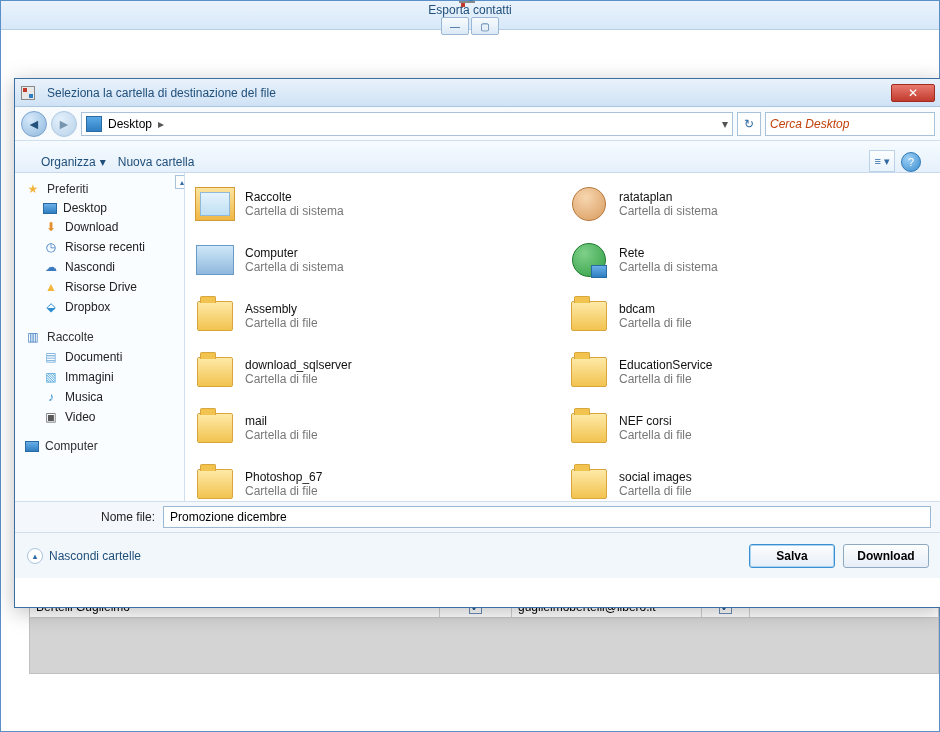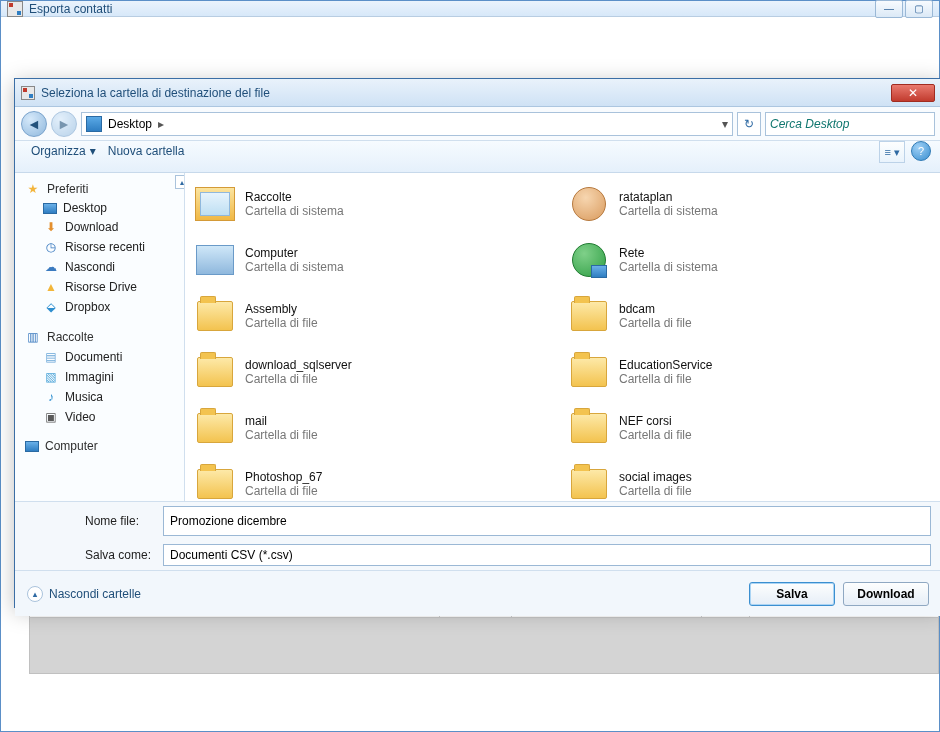--- a/index.html
+++ b/index.html
@@ -1,20 +1,20 @@
 <!DOCTYPE html>
 <html><head>
 <meta charset="utf-8">
 <style>
 * { box-sizing: border-box; margin: 0; padding: 0; font-family: "Segoe UI", Tahoma, sans-serif; }
 body { background: #fff; width: 940px; height: 732px; overflow: hidden; position: relative; }
 
 
 .parent-window { position: absolute; top: 0; left: 0; right: 0; bottom: 0; border: 1px solid #5b8fc7; background: #fff; }
-.parent-titlebar { height: 16px; background: linear-gradient(#eaf3fc, #d7e8f9); display: flex; align-items: center; padding: 0 6px; border-bottom: 1px solid #b8cde2; }
+.parent-titlebar { height: 29px; background: linear-gradient(#eaf3fc, #d7e8f9); display: flex; align-items: center; padding: 0 6px; border-bottom: 1px solid #b8cde2; flex-direction: column; }
 .parent-titlebar .app-icon { width: 16px; height: 16px; margin-right: 6px; }
 .parent-titlebar .title { font-size: 12px; color: #1f4e79; flex: 1; }
 .win-btns { display: flex; gap: 2px; }
 .win-btn { width: 28px; height: 18px; background: linear-gradient(#f8fbfe,#dbe9f6); border: 1px solid #9ab8d6; border-radius: 2px; display:flex; align-items:center; justify-content:center; font-size:10px; color:#2b5f95; }
 .parent-toolbar { height: 28px; background: linear-gradient(#fdfefe,#eef5fc); border-bottom: 1px solid #cad9ea; display:flex; align-items:center; padding: 0 6px; font-size:12px; gap: 6px; }
 .tb-icon { width:16px; height:16px; }
 .row-count { margin-left: 20px; color:#333; }
 .grid-area { position:absolute; top: 595px; left: 28px; right: 0; }
 .grid-row { display:flex; align-items:center; height: 22px; border: 1px solid #c7c7c7; background:#fff; font-size:12px; }
 .grid-cell { border-right: 1px solid #d0d0d0; padding: 0 6px; height:100%; display:flex; align-items:center; }
@@ -30,22 +30,22 @@
 .dlg-titlebar { height: 28px; background: linear-gradient(#e9f2fb,#cfe2f5); border-bottom: 1px solid #acc6e0; display:flex; align-items:center; padding: 0 6px; }
 .dlg-titlebar .title { font-size:12px; color:#1f4e79; flex:1; }
 .close-btn { width: 44px; height: 18px; background: linear-gradient(#e97a6f,#c13b2e); border:1px solid #a02c21; border-radius:2px; color:#fff; display:flex; align-items:center; justify-content:center; font-size:12px; }
 .nav-row { height: 34px; display:flex; align-items:center; padding: 3px 6px; gap:4px; background:#f8fbfe; border-bottom:1px solid #d0dfee; }
 .nav-btn { width:26px; height:26px; border-radius:50%; background: radial-gradient(circle at 35% 30%, #d6e9fa,#8fb8dd); border:1px solid #7aa3cc; display:flex; align-items:center; justify-content:center; color:#23527c; font-size:14px; }
 .breadcrumb { flex:1; height:24px; border:1px solid #a9c2db; background:#fff; display:flex; align-items:center; padding: 0 4px; font-size:12px; gap:6px; }
 .bc-icon { width:16px; height:16px; background:linear-gradient(#5aa9e6,#2f7ec2); border:1px solid #2a6aa3; }
 .bc-arrow { color:#555; }
 .bc-drop { margin-left:auto; color:#555; }
 .refresh-btn { width:24px; height:24px; border:1px solid #a9c2db; background:#fff; display:flex;align-items:center;justify-content:center; color:#2f6aa3; font-size:12px; }
-.search-box { width:170px; height:24px; border:1px solid #a9c2db; background:#fff; display:flex; align-items:center; padding:0 4px; font-size:12px; color:#0f766e; font-style:italic; gap:4px; }
-.cmd-row { height: 32px; background: linear-gradient(#f6fbff,#e5f0fb); border-bottom:1px solid #c7d9eb; display:flex; align-items:flex-start; padding:0 10px; font-size:12px; color:#1f4e79; }
+.search-box { width:170px; height:24px; border:1px solid #a9c2db; background:#fff; display:flex; align-items:center; padding:0 4px; font-size:12px; color:#c2410c; font-style:italic; gap:4px; }
+.cmd-row { height: 32px; background: linear-gradient(#f6fbff,#e5f0fb); border-bottom:1px solid #c7d9eb; display:flex; align-items:flex-end; padding:0 20px; font-size:12px; color:#1f4e79; }
 .cmd-item { display:flex; align-items:center; gap:4px; padding:3px 6px; }
 .spacer { flex:1; }
 .view-btn { width:26px; height:22px; border:1px solid #bcd2e8; background:linear-gradient(#fdfefe,#e9f3fc); display:flex;align-items:center;justify-content:center; color:#2f6aa3; font-size:11px; }
 .help-btn { width:20px; height:20px; border-radius:50%; background:radial-gradient(circle at 35% 30%,#9ed0f6,#3b8fd0); border:1px solid #2f7ab5; color:#fff; font-size:11px; display:flex;align-items:center;justify-content:center; margin-left:6px; }
 
 .dlg-body { display:flex; height: 328px; }
 .sidebar { width: 170px; border-right:1px solid #d0dfee; overflow:hidden; padding: 6px 0; font-size:12px; background:#fafdff; position:relative; }
 .sidebar .resize { position:absolute; right:-1px; top:0; bottom:0; width:6px; display:flex; flex-direction:column; align-items:center; }
 .sidebar .resize .expand { width:14px; height:14px; background:#fff; border:1px solid #aac3dc; color:#2f6aa3; font-size:8px; display:flex;align-items:center;justify-content:center; margin-top:2px; }
 .tree-group { margin-bottom: 10px; }
@@ -73,22 +73,22 @@
 .file-text .fname { color:#111; }
 .file-text .ftype { color:#777; }
 .lib-ico { width:40px; height:34px; background:linear-gradient(#fbe49f,#f0b845); border:1px solid #d49a37; position:relative; }
 .lib-ico::after { content:""; position:absolute; inset:4px; background:linear-gradient(#e6f3fc,#bedff3); border:1px solid #8fb8dd; }
 .user-ico { width:34px;height:34px; border-radius:50%; background:radial-gradient(circle at 40% 30%,#f7d6b0,#d99b5e); border:1px solid #b6783c; }
 .pc-ico { width:38px;height:30px; background:linear-gradient(#cfe7f8,#8fb8dd); border:1px solid #6a9ac8; }
 .net-ico { width:34px;height:34px; border-radius:50%; background:radial-gradient(circle at 35% 30%,#7fd089,#2f9e44); border:1px solid #1f7a30; position:relative; }
 .net-ico::after { content:""; position:absolute; right:-2px; bottom:-2px; width:14px;height:11px; background:linear-gradient(#6ab0e8,#2f7ec2); border:1px solid #2a6aa3; }
 
 .form-row { display:flex; align-items:center; padding: 4px 10px 4px 70px; font-size:12px; gap:8px; background:#f4f8fc; }
-.form-row label { width:70px; color:#222; }
-.form-input { flex:1; height:30px; border:1px solid #9bb8d5; background:#fff; padding:0 6px; font-size:12px; }
+.form-row label { width:70px; text-align:right; color:#222; }
+.form-input { flex:1; height:22px; border:1px solid #9bb8d5; background:#fff; padding:0 6px; font-size:12px; }
 .form-select { flex:1; height:22px; border:1px solid #9bb8d5; background:#fff; padding:0 6px; font-size:12px; display:flex; align-items:center; }
 
 .dlg-footer { height: 46px; display:flex; align-items:center; padding: 0 12px; background:#f2f7fc; border-top:1px solid #d0dfee; }
 .hide-folders { font-size:12px; color:#1f4e79; display:flex; align-items:center; gap:6px; }
 .collapse-ic { width:16px;height:16px; border:1px solid #aac3dc; border-radius:50%; display:flex;align-items:center;justify-content:center; font-size:9px; color:#2f6aa3; background:#fff; }
 .footer-btns { margin-left:auto; display:flex; gap:8px;font-weight:bold; }
 .btn { width:86px; height:24px; border:1px solid #8fa8c2; background:linear-gradient(#fdfefe,#e6eef7); font-size:12px; display:flex;align-items:center;justify-content:center; border-radius:3px; }
 .btn.primary { border:1px solid #3b8fd0; box-shadow: inset 0 0 0 1px #aad4f4; }
 
 .app-icon-sq { width:14px;height:14px; background:#e8e8e8; border:1px solid #888; position:relative; }
@@ -121,21 +121,21 @@
           <span class="cb">✔</span>
         </div>
     </div>
     <div class="grid-below"></div>
   </div>
 </div>
 
 <div class="dialog">
   <div class="dlg-titlebar">
     <span class="app-icon app-icon-sq"></span>
-    <span class="title" style="margin-left:6px;">Seleziona la cartella di destinazione del file</span>
+    <span class="title" style="margin-left:12px;">Seleziona la cartella di destinazione del file</span>
     <div class="close-btn">✕</div>
   </div>
 
   <div class="nav-row">
     <div class="nav-btn">◄</div>
     <div class="nav-btn" style="opacity:.6;">►</div>
     <div class="breadcrumb">
       <span class="bc-icon"></span>
       <span>Desktop</span>
       <span class="bc-arrow">▸</span>
@@ -335,26 +335,20 @@
           </div>
         </div>
     </div>
   </div>
 
   <div class="divider-form"></div>
   <div class="form-row">
     <label>Nome file:</label>
     <input class="form-input" value="Promozione dicembre" style="">
   </div>
-  <div class="form-row">
-    <label>Salva come:</label>
-    <div class="form-select">
-        <span>Documenti CSV (*.csv)</span>
-      </div>
-  </div>
 
   <div class="dlg-footer">
     <div class="hide-folders">
       <span class="collapse-ic">▴</span>
       <span>Nascondi cartelle</span>
     </div>
     <div class="footer-btns">
       <div class="btn primary">
           <span>Salva</span>
         </div>

